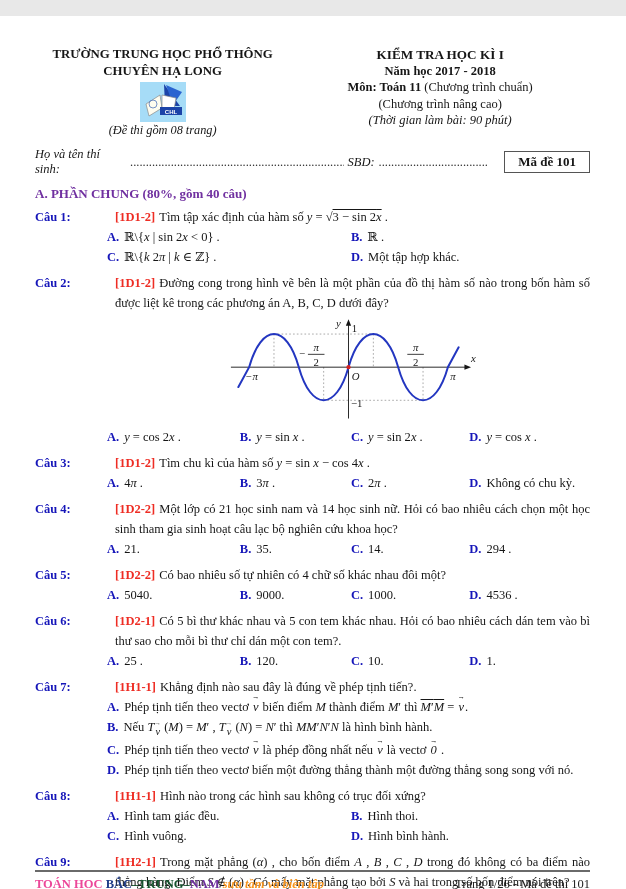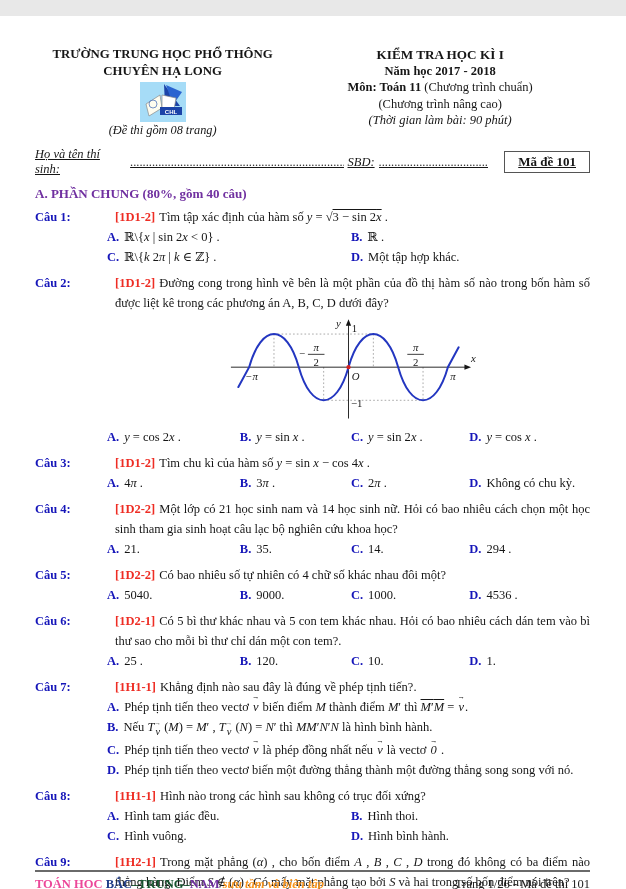--- a/index.html
+++ b/index.html
@@ -15,21 +15,21 @@
   .school{font-weight:bold;font-size:12.8px;line-height:1.3;}
   .logo{margin:3px auto 1px;width:46px;height:40px;}
   .note{font-style:italic;font-size:12.3px;}
   .t1{font-weight:bold;font-size:13.2px;line-height:1.3;}
   .t2{font-weight:bold;line-height:1.3;}
   .t3{line-height:1.3;}
   .t3 b{font-weight:bold;}
   .t4{line-height:1.3;font-family:Liberation Serif, serif;}
   .t5{font-style:italic;line-height:1.3;}
   
-  .name-row{display:flex;align-items:center;margin-top:9px;text-decoration:underline;}
+  .name-row{display:flex;align-items:center;margin-top:9px;}
   .ital{font-style:italic;}
   .dots{overflow:hidden;white-space:nowrap;color:#333;}
   .dots-name{width:218px;margin:0 4px;}
   .dots-sbd{width:112px;margin-left:4px;}
   .code-box{border:1.5px solid #555;padding:2px 13px;font-weight:bold;font-size:13px;margin-left:16px;white-space:nowrap;}
   
   .section{color:#7030A0;font-weight:bold;font-size:13px;margin:9px 0 5px;}
   
   .q{display:flex;margin-bottom:6px;gap:12px;}
   .q-num{width:60px;flex:none;font-weight:bold;color:#1616b9;line-height:1.6;}

